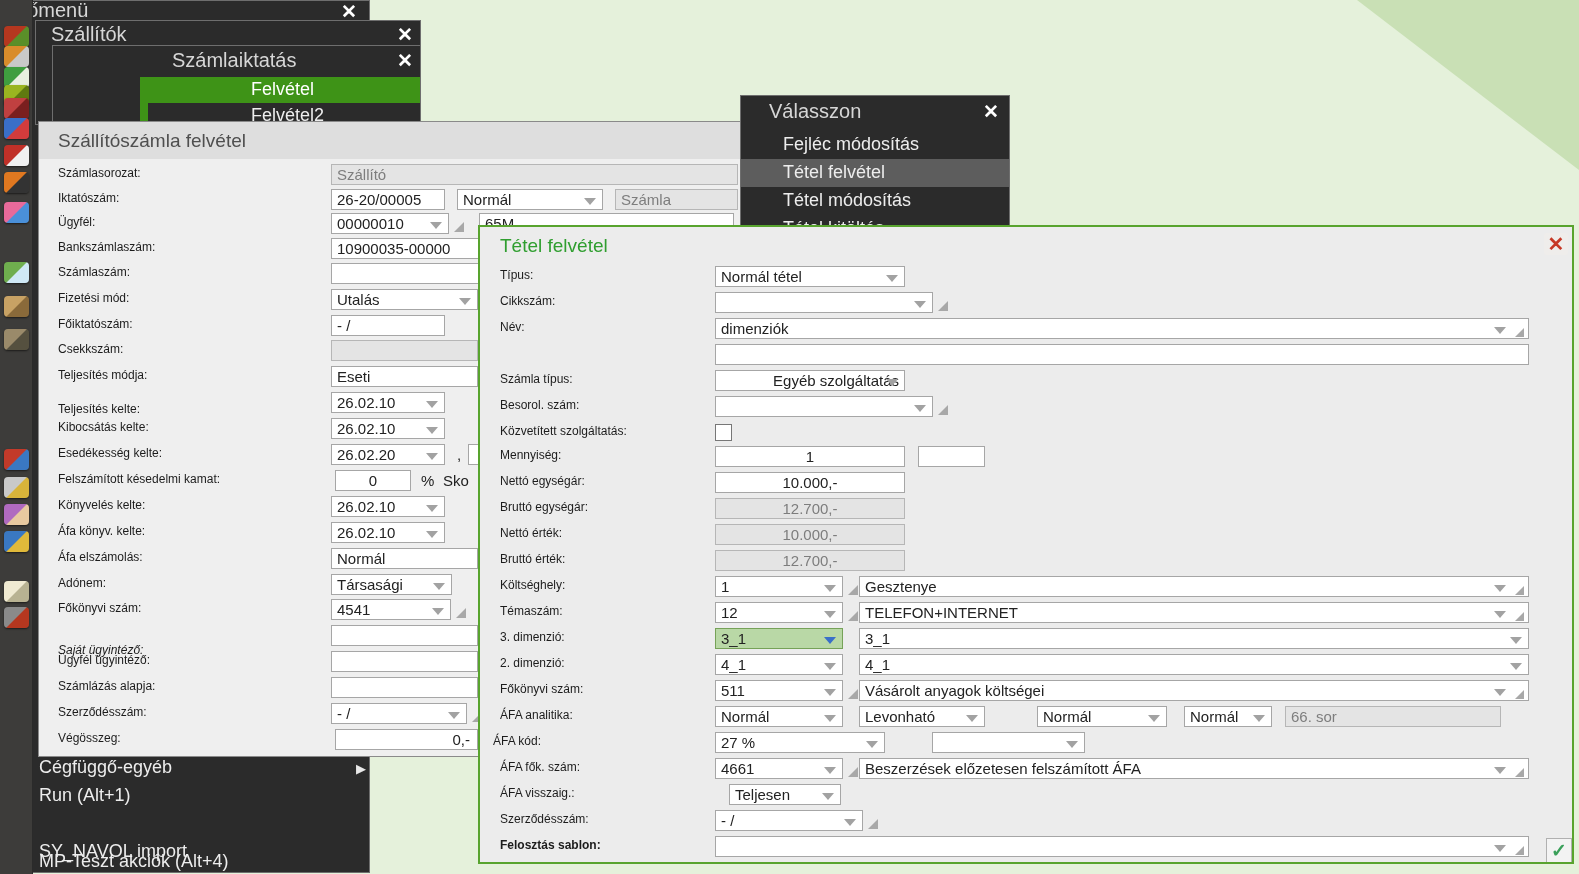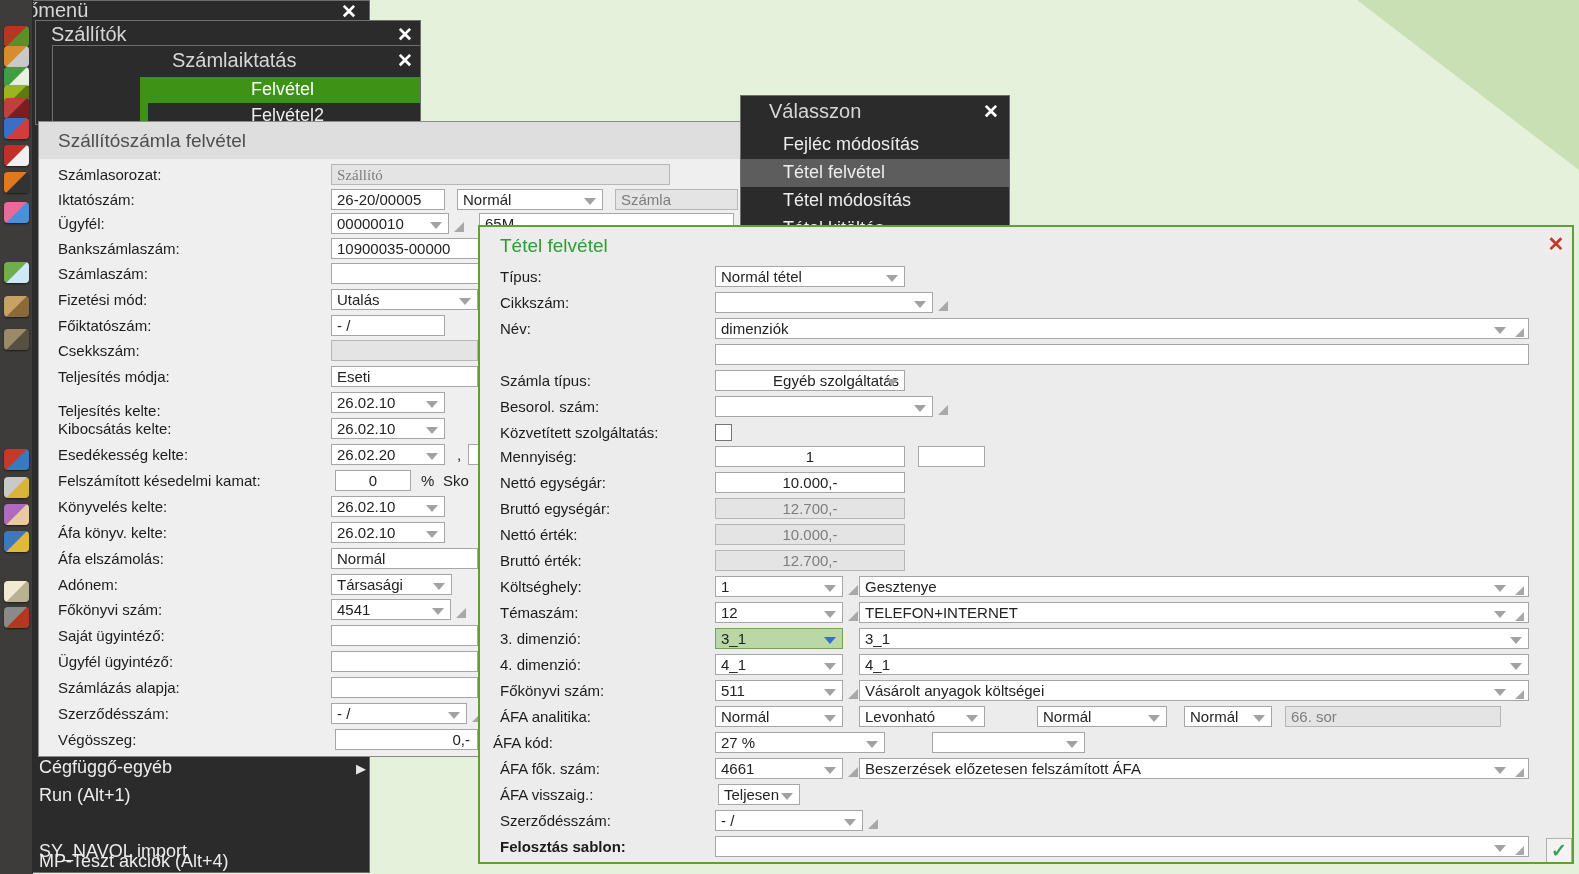--- a/index.html
+++ b/index.html
@@ -15,21 +15,21 @@
   .ditem.sel{background:#5d5d5d}
   .ditem.greensel{background:#3e9317;color:#fff}
   .greenrail{position:absolute;background:#3e9317}
   .subarrow{position:absolute;color:#e8e8e8;font-size:13px}
   .graywin{position:absolute;background:#efefef;border:1px solid #8a8a8a;overflow:hidden}
   .gtitlebar{position:absolute;left:0;top:0;width:100%;height:37px;background:#dedede}
   .gtitle{position:absolute;font-size:19px;color:#4f4f4f;white-space:nowrap}
   #tetel-win{position:absolute;background:#ececec;border:2px solid #58a42e;overflow:hidden}
   .ttitle{position:absolute;font-size:19px;color:#2f9e2f;white-space:nowrap}
   .redx{position:absolute;color:#c63826;font-size:20px;font-weight:bold;width:24px;height:22px;text-align:center;line-height:22px;background:#efedeb;border-radius:2px}
-  .flabel{position:absolute;font-size:15px;color:#1c1c1c;white-space:nowrap}
+  .flabel{position:absolute;font-size:12px;color:#1c1c1c;white-space:nowrap}
   .flbl{position:absolute;font-size:15px;color:#1c1c1c;white-space:nowrap}
   .fld{position:absolute;height:21px;background:#fff;border:1px solid #a6a6a6;font-size:15px;color:#222;overflow:hidden;white-space:nowrap}
   .fld .val{display:block;padding:1px 5px;line-height:18px}
   .fld .val.ac{text-align:center}
   .fld .val.ar{text-align:right;padding-right:7px}
   .fld.ro{background:#e4e4e4;border-color:#b6b6b6;color:#7d7d7d}
   .fld.hl{background:#b9d8a6;border-color:#76a258}
   .arr{position:absolute;right:6px;top:8px;width:0;height:0;border-left:6px solid transparent;border-right:6px solid transparent;border-top:7px solid #a2a2a2}
   .arr.blue{border-top-color:#3a6fc8}
   .cornerin{position:absolute;right:4px;top:9px;width:0;height:0;border-left:9px solid transparent;border-bottom:9px solid #a8a8a8}
@@ -87,21 +87,21 @@
       <div class="ditem greensel" style="left: 95px; width: 274px; top: 31px; height: 26px; padding-left: 103px; line-height: 25px;">Felvétel</div>
       <div class="ditem" style="left: 95px; width: 274px; top: 57px; height: 26px; padding-left: 103px; line-height: 25px;">Felvétel2</div>
     </div>
 </div>
 
 <div class="graywin" id="supplier-win" style="left:38px;top:121px;width:710px;height:636px">
   <div class="gtitlebar"></div>
   <span class="gtitle" style="left:19px;top:8px">Szállítószámla felvétel</span>
   <div id="supplier-rows">
       <div class="flabel" style="left: 19px; top: 44px;">Számlasorozat:</div>
-      <div class="fld ro" style="left: 292px; top: 42px; width: 339px; font-family: Liberation Serif, serif;">
+      <div class="fld ro" style="left: 292px; top: 42px; width: 407px;">
         <span class="val">Szállító</span>
       </div>
       <div class="flabel" style="left: 19px; top: 69px;">Iktatószám:</div>
       <div class="fld" style="left: 292px; top: 67px; width: 114px;">
         <span class="val">26-20/00005</span>
       </div>
       <div class="fld" style="left: 418px; top: 67px; width: 146px;">
         <span class="val">Normál</span>
         <span class="arr"></span>
       </div>
@@ -185,21 +185,21 @@
       <div class="fld" style="left: 292px; top: 452px; width: 121px;">
         <span class="val">Társasági</span>
         <span class="arr"></span>
       </div>
       <div class="flabel" style="left: 19px; top: 479px;">Főkönyvi szám:</div>
       <div class="fld" style="left: 292px; top: 477px; width: 120px;">
         <span class="val">4541</span>
         <span class="arr"></span>
       </div>
       <span class="corner" style="left: 417px; top: 486px;"></span>
-      <div class="flabel" style="left: 19px; top: 505px;">Saját ügyintéző:</div>
+      <div class="flabel" style="left: 19px; top: 521px; font-style: italic;">Saját ügyintéző:</div>
       <div class="fld" style="left: 292px; top: 503px; width: 147px;">
         <span class="val"></span>
       </div>
       <div class="flabel" style="left: 19px; top: 531px;">Ügyfél ügyintéző:</div>
       <div class="fld" style="left: 292px; top: 529px; width: 147px;">
         <span class="val"></span>
       </div>
       <div class="flabel" style="left: 19px; top: 557px;">Számlázás alapja:</div>
       <div class="fld" style="left: 292px; top: 555px; width: 147px;">
         <span class="val"></span>
@@ -312,21 +312,21 @@
       </div>
       <div class="flabel" style="left: 20px; top: 403px;">3. dimenzió:</div>
       <div class="fld hl" style="left: 235px; top: 401px; width: 128px;">
         <span class="val">3_1</span>
         <span class="arr blue"></span>
       </div>
       <div class="fld" style="left: 379px; top: 401px; width: 670px;">
         <span class="val">3_1</span>
         <span class="arr"></span>
       </div>
-      <div class="flabel" style="left: 20px; top: 429px;">4. dimenzió:</div>
+      <div class="flabel" style="left: 20px; top: 429px;">2. dimenzió:</div>
       <div class="fld" style="left: 235px; top: 427px; width: 128px;">
         <span class="val">4_1</span>
         <span class="arr"></span>
       </div>
       <div class="fld" style="left: 379px; top: 427px; width: 670px;">
         <span class="val">4_1</span>
         <span class="arr"></span>
       </div>
       <div class="flabel" style="left: 20px; top: 455px;">Főkönyvi szám:</div>
       <div class="fld" style="left: 235px; top: 453px; width: 128px;">
@@ -373,21 +373,21 @@
         <span class="val">4661</span>
         <span class="arr"></span>
       </div>
       <span class="corner" style="left: 368px; top: 540px;"></span>
       <div class="fld" style="left: 379px; top: 531px; width: 670px;">
         <span class="val">Beszerzések előzetesen felszámított ÁFA</span>
         <span class="arr" style="right: 22px;"></span>
         <span class="cornerin"></span>
       </div>
       <div class="flabel" style="left: 20px; top: 559px;">ÁFA visszaig.:</div>
-      <div class="fld" style="left: 238px; top: 557px; width: 82px;">
+      <div class="fld" style="left: 249px; top: 557px; width: 112px;">
         <span class="val">Teljesen</span>
         <span class="arr"></span>
       </div>
       <div class="flabel" style="left: 20px; top: 585px;">Szerződésszám:</div>
       <div class="fld" style="left: 235px; top: 583px; width: 148px;">
         <span class="val"> - / </span>
         <span class="arr"></span>
       </div>
       <span class="corner" style="left: 388px; top: 592px;"></span>
       <div class="flabel" style="left: 20px; top: 611px; font-weight: bold;">Felosztás sablon:</div>

